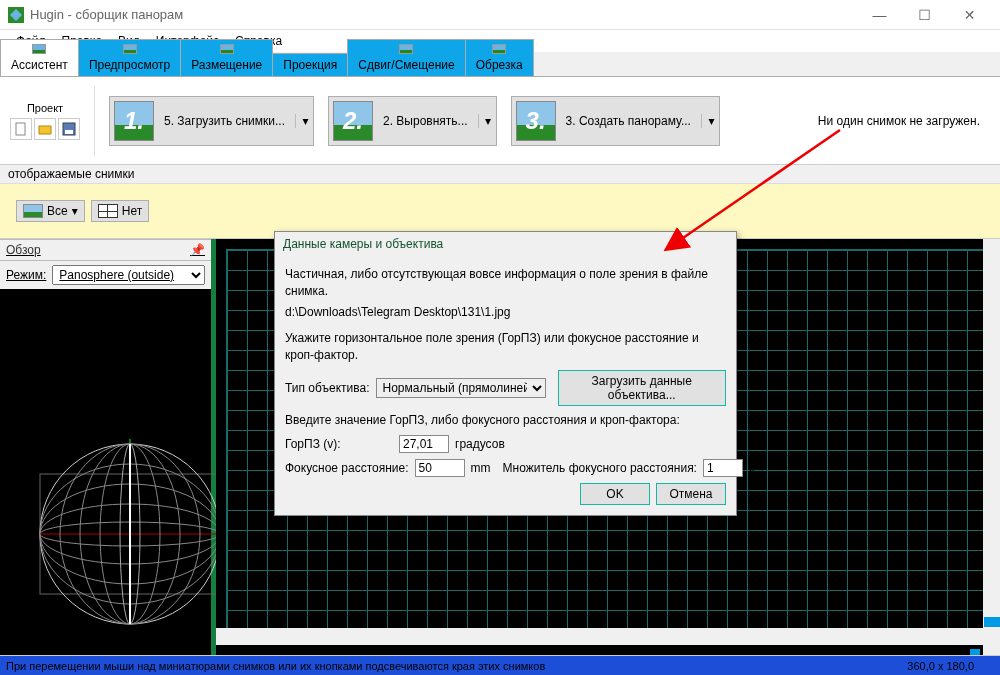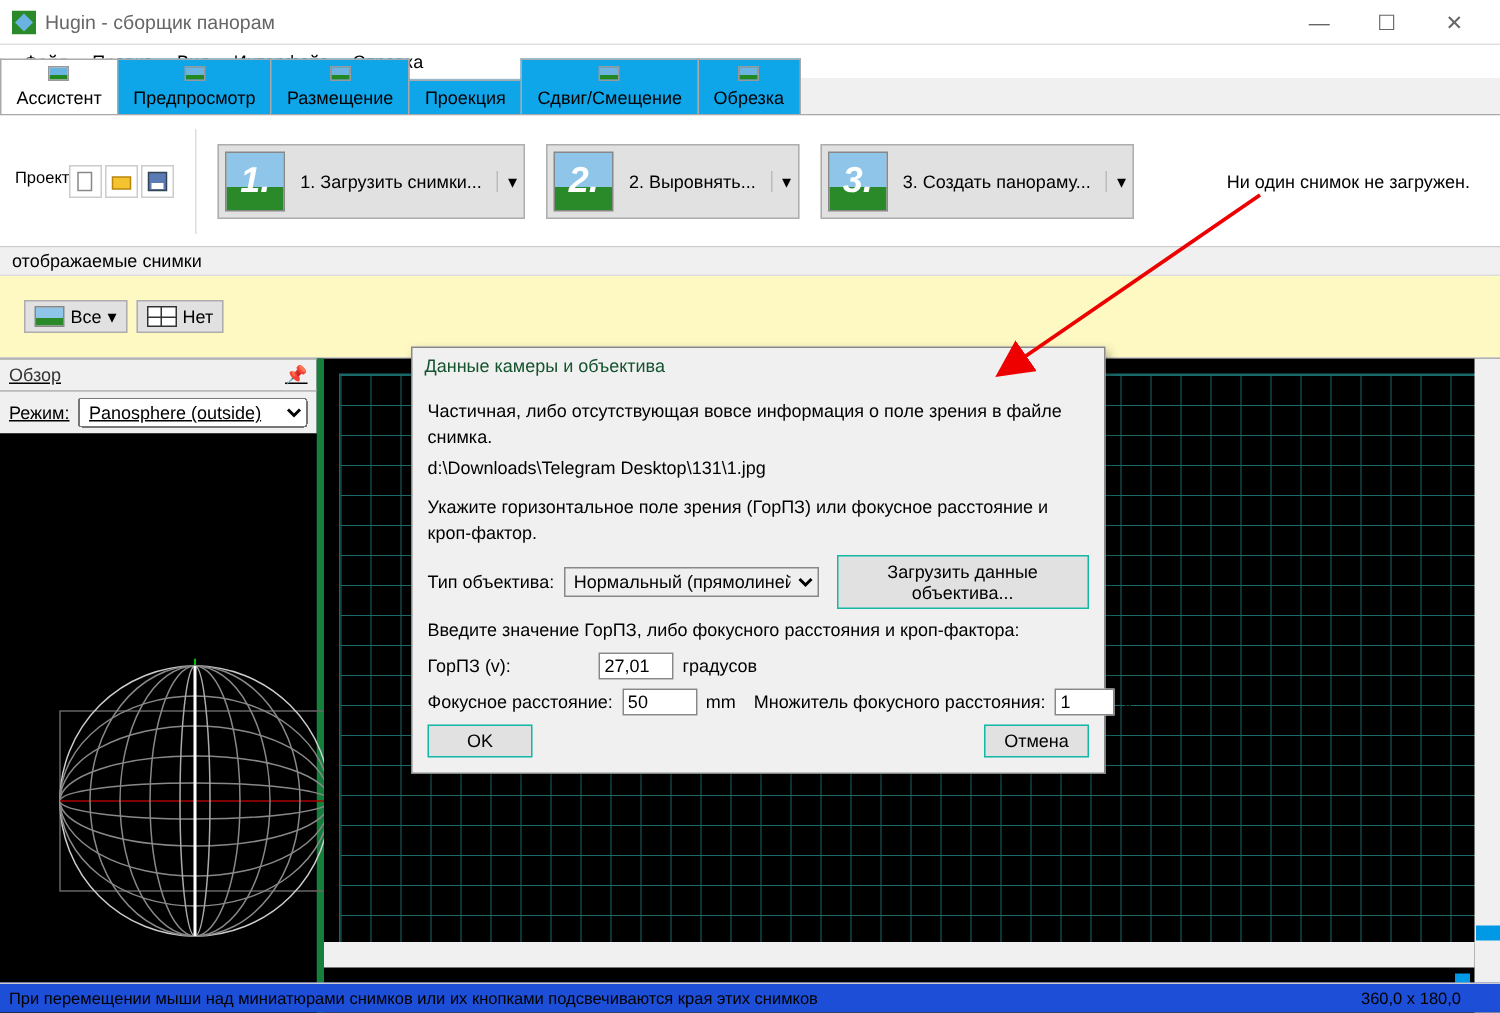--- a/index.html
+++ b/index.html
@@ -13,21 +13,21 @@
 .menubar { height: 22px; background: #fff; display: flex; align-items: center; padding: 0 8px; font-size: 12px; }
 .menuitem { padding: 2px 8px; text-decoration: underline; text-decoration-color: transparent; }
 .menuitem:first-letter { text-decoration: underline; }
 
 .toolbar-tabs { height: 25px; background: #f0f0f0; display: flex; align-items: flex-end; border-bottom: 1px solid #aaa; }
 .ttab { padding: 4px 10px; background: #fff; border: 1px solid #aaa; border-bottom: none; margin-right: -1px; display: flex; align-items: center; gap: 4px; font-size: 12px; flex-direction: column; }
 .ttab.inactive { background: #0ea5e9; }
 .ttab-icon { width: 14px; height: 10px; background: linear-gradient(to bottom, #6bb3e0 60%, #228822 60%); border: 1px solid #999; }
 
 .bigtoolbar { height: 88px; background: #fff; display: flex; align-items: center; gap: 14px; padding: 8px 10px; border-bottom: 1px solid #ccc; }
-.project-group { display: flex; flex-direction: row; align-items: center; }
+.project-group { display: flex; flex-direction: column; align-items: center; }
 .project-label { font-size: 11px; margin-bottom: 4px; }
 .project-icons { display: flex; gap: 2px; }
 .picon { width: 22px; height: 22px; border: 1px solid #ccc; display: flex; align-items: center; justify-content: center; }
 .vsep { width: 1px; height: 70px; background: #ddd; }
 
 .stepbtn { display: flex; align-items: center; border: 1px solid #adadad; background: #e1e1e1; padding: 4px; gap: 6px; }
 .stepbtn .num { width: 40px; height: 40px; background: linear-gradient(to bottom, #8ec5e8 60%, #2a8a2a 60%); color: #fff; font-size: 24px; font-weight: bold; display: flex; align-items: center; justify-content: center; border: 1px solid #888; font-style: italic; }
 .stepbtn .lbl { font-size: 12px; padding: 0 4px; }
 .stepbtn .drop { width: 14px; text-align: center; border-left: 1px solid #bbb; padding-left: 6px; }
 .status-right { margin-left: auto; font-size: 12px; padding-right: 10px; }
@@ -57,21 +57,21 @@
 
 .dialog { position: absolute; top: 231px; left: 274px; width: 463px; background: #f0f0f0; border: 1px solid #888; box-shadow: 2px 2px 6px rgba(0,0,0,.3); font-size: 12px; }
 .dialog-title { padding: 5px 8px; color: #14532d; font-size: 12px; }
 .dialog-body { padding: 6px 10px 10px 10px; }
 .dialog-text { margin: 4px 0; line-height: 1.4; }
 .dialog-row { display: flex; align-items: center; gap: 6px; margin: 6px 0; }
 .dialog-row label { white-space: nowrap; }
 .dinput { width: 50px; font-size: 12px; padding: 1px 3px; border: 1px solid #888; }
 .dselect { font-size: 12px; padding: 1px 2px; border: 1px solid #888; width: 170px; }
 .dbtn { background: #e1e1e1; border: 1px solid #14b8a6; padding: 3px 10px; font-size: 12px; }
-.dialog-actions { display: flex; justify-content: space-between; gap: 6px; }
+.dialog-actions { display: flex; justify-content: flex-end; gap: 6px; }
 
 
 .arrow { position: absolute; top: 120px; left: 660px; pointer-events: none; }
 
 
 .blue-marker { position: absolute; background: #0099e5; }
 
 
 .sphere { position: absolute; top: 150px; left: 35px; width: 190px; height: 190px; }
 </style>
@@ -143,21 +143,21 @@
           <svg width="14" height="14">
             <rect x="1" y="1" width="12" height="12" fill="#5b7bb4" stroke="#345"></rect>
             <rect x="3" y="8" width="8" height="4" fill="#fff"></rect>
           </svg>
         </div>
     </div>
   </div>
   <div class="vsep"></div>
   <div class="stepbtn">
     <div class="num">1.</div>
-    <span class="lbl">1. Загрузить снимки...</span>
+    <span class="lbl">5. Загрузить снимки...</span>
     <span class="drop">▾</span>
   </div>
   <div class="stepbtn">
     <div class="num">2.</div>
     <span class="lbl">2. Выровнять...</span>
     <span class="drop">▾</span>
   </div>
   <div class="stepbtn">
     <div class="num">3.</div>
     <span class="lbl">3. Создать панораму...</span>

